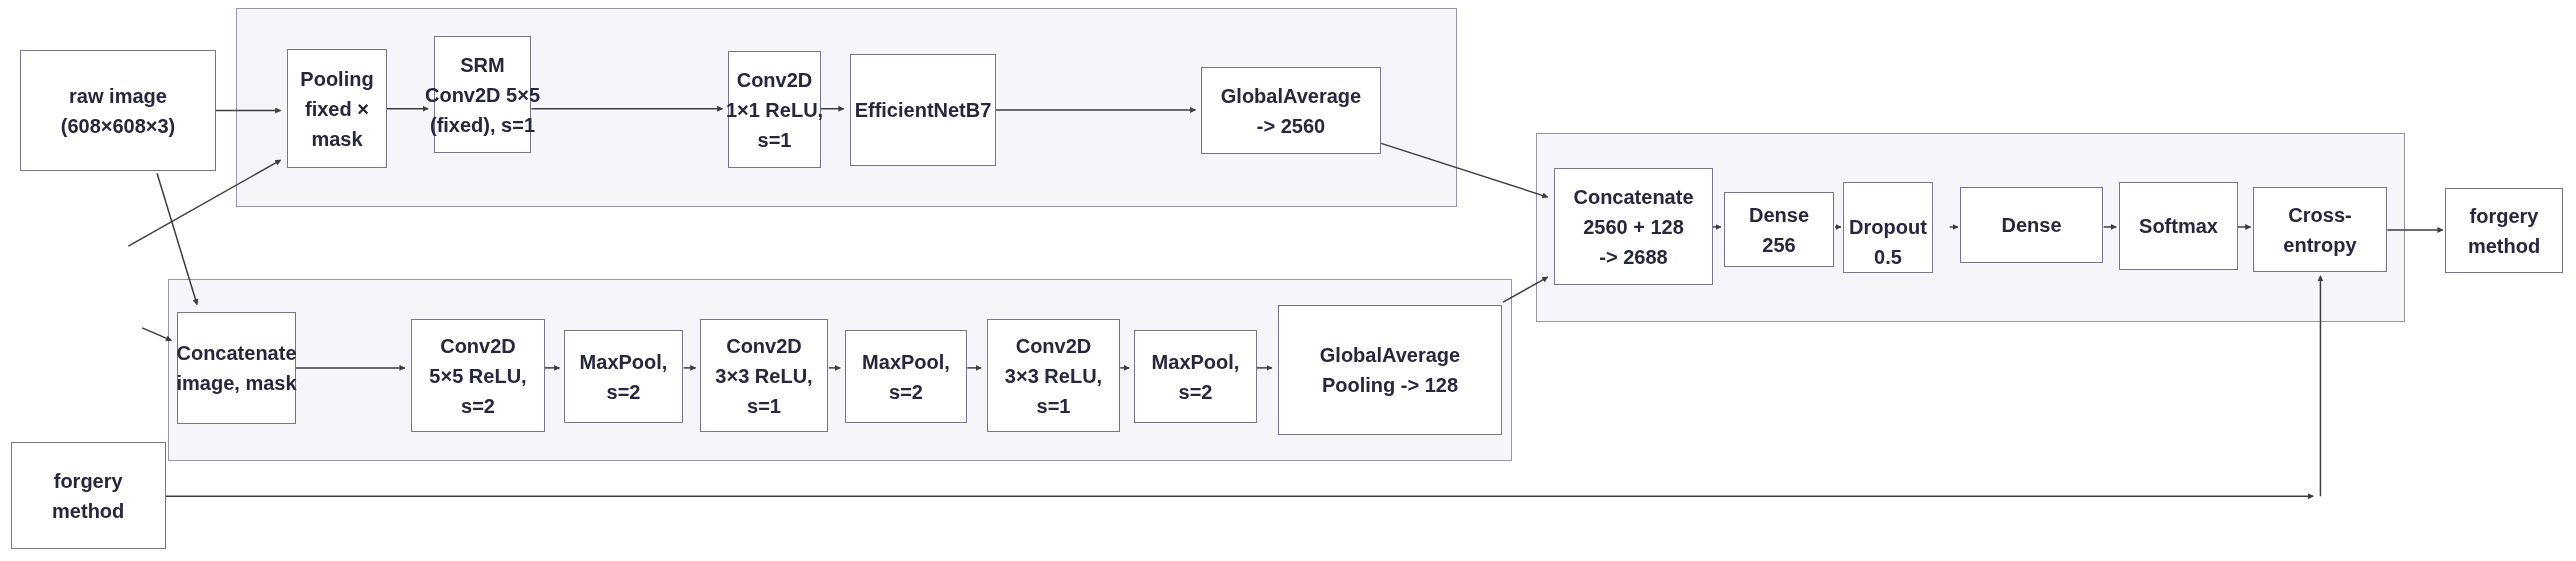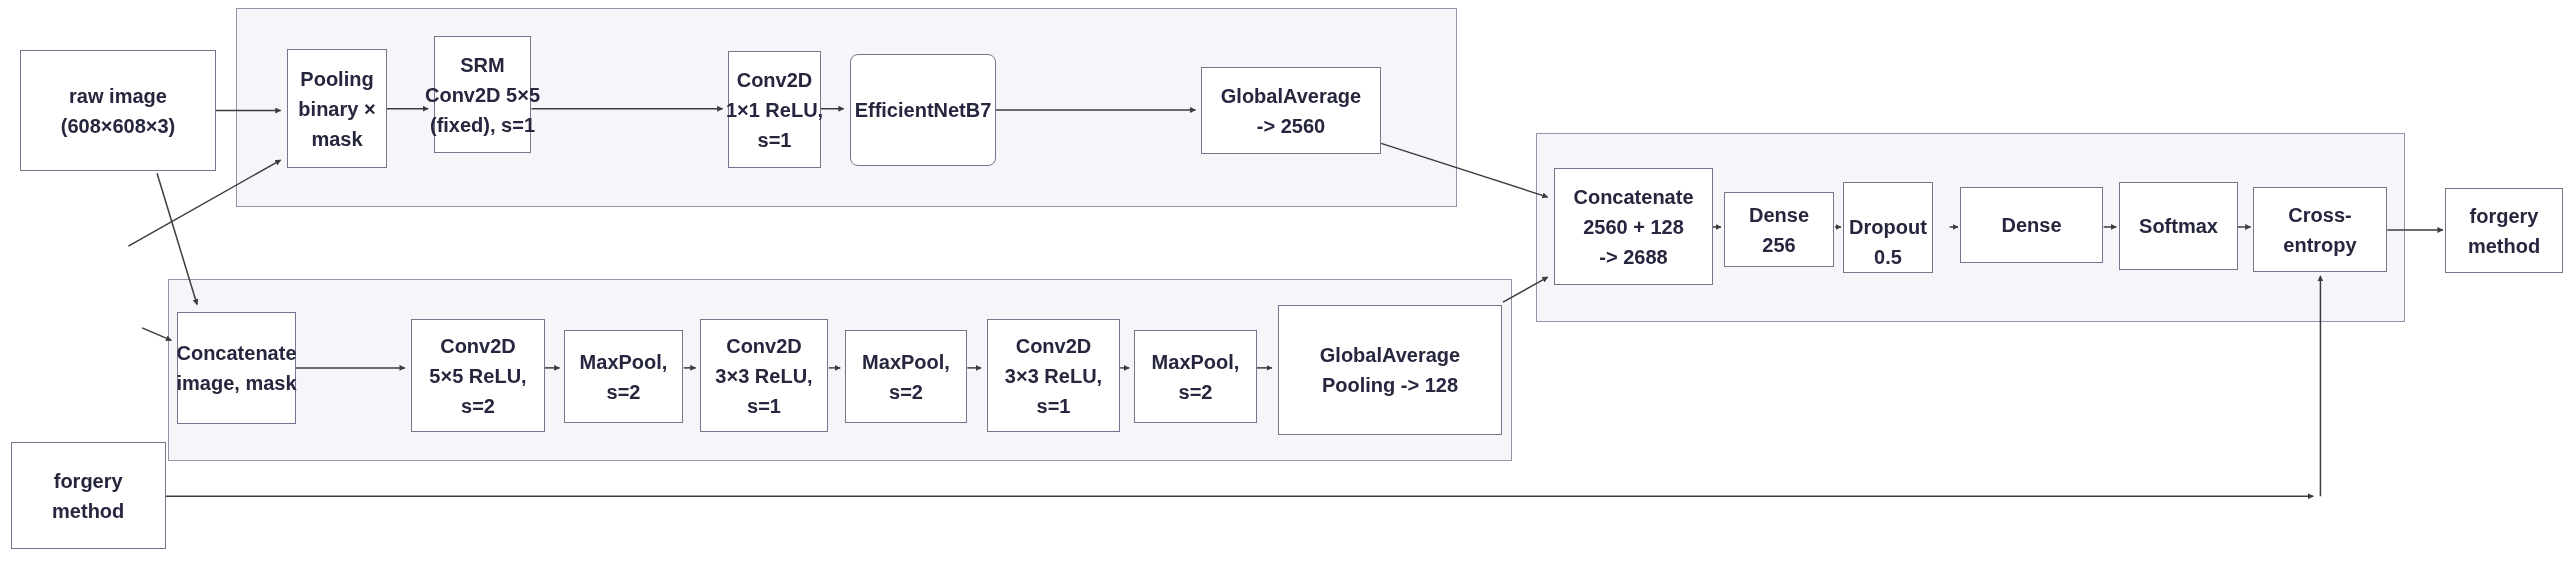--- a/index.html
+++ b/index.html
@@ -89,34 +89,34 @@
     <span>raw image</span>
     <span>(608×608×3)</span>
   </div>
   <div class="node" style="left:10.7px; top:442px; width:155px; height:107px;">
     <span>forgery</span>
     <span>method</span>
   </div>
 
   <div class="node" style="left:287px; top:49px; width:100px; height:119px;">
     <span>Pooling</span>
-    <span>binary ×</span>
+    <span>fixed ×</span>
     <span>mask</span>
   </div>
   <div class="node" style="left:434px; top:36px; width:97px; height:117px;">
     <span>SRM</span>
     <span>Conv2D 5×5</span>
     <span>(fixed), s=1</span>
   </div>
   <div class="node" style="left:728px; top:51px; width:93px; height:117px;">
     <span>Conv2D</span>
     <span>1×1 ReLU,</span>
     <span>s=1</span>
   </div>
-  <div class="node" style="left:850px; top:54px; width:146px; height:112px;border-radius:8px;">
+  <div class="node" style="left:850px; top:54px; width:146px; height:112px;">
     <span>EfficientNetB7</span>
   </div>
   <div class="node" style="left:1201px; top:67px; width:180px; height:87px;">
     <span>GlobalAverage</span>
     <span>-&gt; 2560</span>
   </div>
 
   <div class="node" style="left:177px; top:312px; width:119px; height:112px;">
     <span>Concatenate</span>
     <span>image, mask</span>

